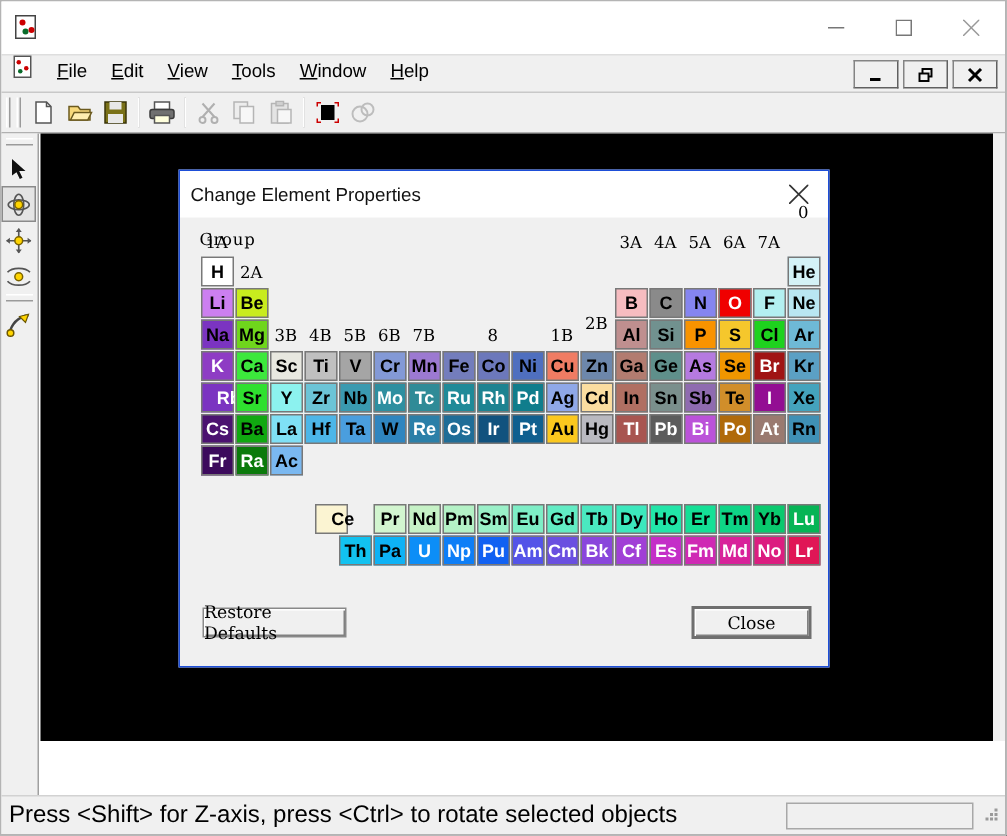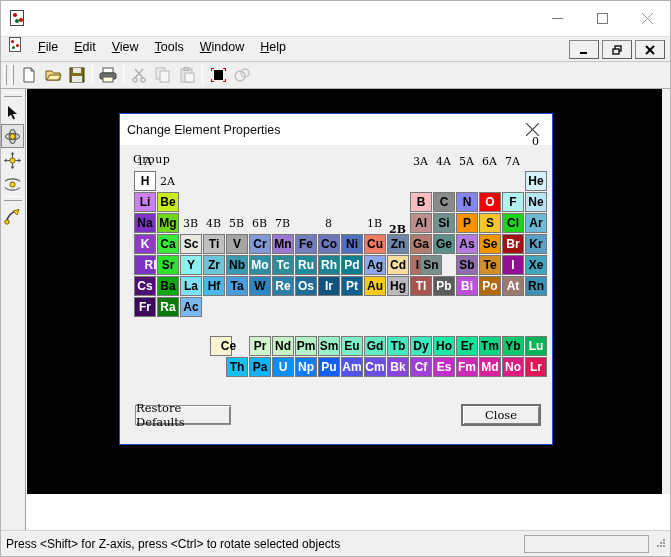--- a/index.html
+++ b/index.html
@@ -54,21 +54,21 @@
   .lb-btn { width:23px; height:24px; display:flex; align-items:center; justify-content:center; }
   .lb-btn.sel { border:1px solid #8a8a8a; background:#e4e4e4; }
 
   
   .canvas { position:absolute; left:26px; top:88px; right:8px; bottom:62px; background:#000; }
   .scroll-v { position:absolute; right:0; top:88px; width:8px; bottom:62px; background:#f0f0f0; }
 
   
   .statusbar { position:absolute; left:0; right:0; bottom:0; height:26px; background:#f0f0f0;
                border-top:1px solid #d2d2d2; display:flex; align-items:center; }
-  .status-text { font-size:12px; color:#000; padding-left:5px; flex:1; }
+  .status-text { font-size:16px; color:#000; padding-left:5px; flex:1; }
   .status-pane { width:125px; height:18px; border:1px solid #a8a8a8; background:#f0f0f0; margin-right:4px; }
   .grip { width:14px; height:14px; margin-right:3px; position:relative; }
   .grip i { position:absolute; background:#9a9a9a; width:2px; height:2px; }
 
   
   .dialog { position:absolute; left:118px; top:112px; width:434px; height:332px;
             background:#f0f0f0; border:1px solid #1d4ed8; box-shadow:0 1px 3px rgba(0,0,0,.25); }
   .dlg-title { height:31px; background:#ffffff; display:flex; align-items:center; position:relative; }
   .dlg-title .t { font-size:12.5px; color:#111; padding-left:7px; }
   .dlg-close { position:absolute; right:0; top:0; width:40px; height:31px;
@@ -291,21 +291,21 @@
       <div class="ptable" id="ptable">
           <div class="lbl" style="left: -2px; width: 25px; top: -16px;">1A</div>
           <div class="lbl" style="left: 21px; width: 25px; top: 4px;">2A</div>
           <div class="lbl" style="left: 44px; width: 25px; top: 46px;">3B</div>
           <div class="lbl" style="left: 67px; width: 25px; top: 46px;">4B</div>
           <div class="lbl" style="left: 90px; width: 25px; top: 46px;">5B</div>
           <div class="lbl" style="left: 113px; width: 25px; top: 46px;">6B</div>
           <div class="lbl" style="left: 136px; width: 25px; top: 46px;">7B</div>
           <div class="lbl" style="left: 182px; width: 25px; top: 46px;">8</div>
           <div class="lbl" style="left: 228px; width: 25px; top: 46px;">1B</div>
-          <div class="lbl" style="left: 251px; width: 25px; top: 52px; font-weight: bold;">2B</div>
+          <div class="lbl" style="left: 251px; width: 25px; top: 38px;">2B</div>
           <div class="lbl" style="left: 274px; width: 25px; top: -16px;">3A</div>
           <div class="lbl" style="left: 297px; width: 25px; top: -16px;">4A</div>
           <div class="lbl" style="left: 320px; width: 25px; top: -16px;">5A</div>
           <div class="lbl" style="left: 343px; width: 25px; top: -16px;">6A</div>
           <div class="lbl" style="left: 366px; width: 25px; top: -16px;">7A</div>
           <div class="lbl" style="left: 389px; width: 25px; top: -36px;">0</div>
           <div class="cell" style="left: 0px; top: 0px; background: rgb(255, 255, 255); color: rgb(0, 0, 0);">H</div>
           <div class="cell" style="left: 391px; top: 0px; background: rgb(212, 242, 247); color: rgb(0, 0, 0);">He</div>
           <div class="cell" style="left: 0px; top: 21px; background: rgb(204, 127, 240); color: rgb(0, 0, 0);">Li</div>
           <div class="cell" style="left: 23px; top: 21px; background: rgb(200, 236, 30); color: rgb(0, 0, 0);">Be</div>
@@ -347,21 +347,21 @@
           <div class="cell" style="left: 69px; top: 84px; background: rgb(108, 196, 214); color: rgb(0, 0, 0);">Zr</div>
           <div class="cell" style="left: 92px; top: 84px; background: rgb(58, 154, 176); color: rgb(0, 0, 0);">Nb</div>
           <div class="cell" style="left: 115px; top: 84px; background: rgb(46, 143, 160); color: rgb(255, 255, 255);">Mo</div>
           <div class="cell" style="left: 138px; top: 84px; background: rgb(47, 139, 151); color: rgb(255, 255, 255);">Tc</div>
           <div class="cell" style="left: 161px; top: 84px; background: rgb(31, 138, 152); color: rgb(255, 255, 255);">Ru</div>
           <div class="cell" style="left: 184px; top: 84px; background: rgb(29, 131, 145); color: rgb(255, 255, 255);">Rh</div>
           <div class="cell" style="left: 207px; top: 84px; background: rgb(15, 125, 140); color: rgb(255, 255, 255);">Pd</div>
           <div class="cell" style="left: 230px; top: 84px; background: rgb(143, 168, 232); color: rgb(0, 0, 0);">Ag</div>
           <div class="cell" style="left: 253px; top: 84px; background: rgb(251, 221, 160); color: rgb(0, 0, 0);">Cd</div>
           <div class="cell" style="left: 276px; top: 84px; background: rgb(176, 111, 98); color: rgb(0, 0, 0);">In</div>
-          <div class="cell" style="left: 286px; top: 84px; background: rgb(122, 143, 140); color: rgb(0, 0, 0);">Sn</div>
+          <div class="cell" style="left: 299px; top: 84px; background: rgb(122, 143, 140); color: rgb(0, 0, 0);">Sn</div>
           <div class="cell" style="left: 322px; top: 84px; background: rgb(143, 107, 176); color: rgb(0, 0, 0);">Sb</div>
           <div class="cell" style="left: 345px; top: 84px; background: rgb(209, 142, 42); color: rgb(0, 0, 0);">Te</div>
           <div class="cell" style="left: 368px; top: 84px; background: rgb(147, 14, 147); color: rgb(255, 255, 255);">I</div>
           <div class="cell" style="left: 391px; top: 84px; background: rgb(68, 163, 189); color: rgb(0, 0, 0);">Xe</div>
           <div class="cell" style="left: 0px; top: 105px; background: rgb(75, 18, 112); color: rgb(255, 255, 255);">Cs</div>
           <div class="cell" style="left: 23px; top: 105px; background: rgb(16, 168, 16); color: rgb(0, 0, 0);">Ba</div>
           <div class="cell" style="left: 46px; top: 105px; background: rgb(127, 224, 245); color: rgb(0, 0, 0);">La</div>
           <div class="cell" style="left: 69px; top: 105px; background: rgb(76, 182, 232); color: rgb(0, 0, 0);">Hf</div>
           <div class="cell" style="left: 92px; top: 105px; background: rgb(74, 158, 222); color: rgb(0, 0, 0);">Ta</div>
           <div class="cell" style="left: 115px; top: 105px; background: rgb(47, 133, 191); color: rgb(0, 0, 0);">W</div>

